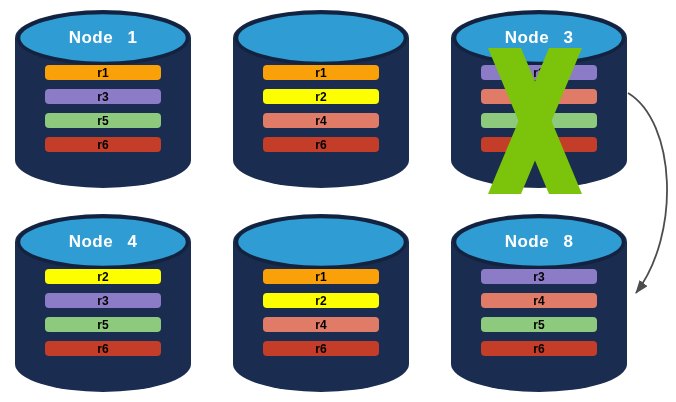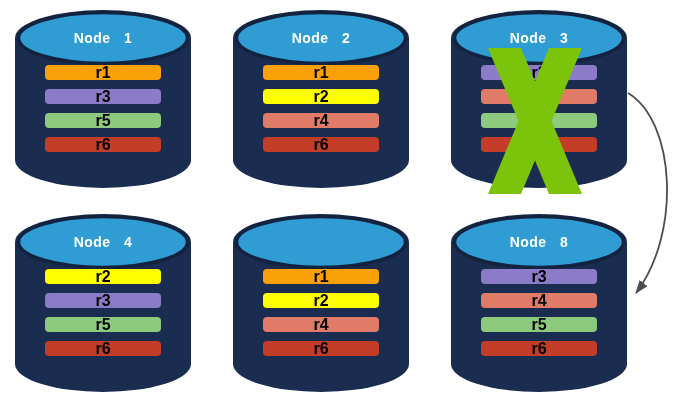--- a/index.html
+++ b/index.html
@@ -18,33 +18,33 @@
     row-gap: 22px;
   }
   .node { position: relative; width: 178px; height: 182px; margin: 0; }
   .cyl { position: absolute; left: 0; top: 0; width: 178px; height: 182px; display: block; }
   .cyl-body { fill: var(--cyl-body); }
   .cyl-top { fill: var(--cyl-top); stroke: var(--cyl-rim); stroke-width: 3.5; }
   .node-title {
     position: absolute; top: 20px; left: 0; right: 0;
     text-align: center;
     color: var(--title-color);
-    font-size: 14px; font-weight: bold;
+    font-size: 17px; font-weight: bold;
     letter-spacing: 0.5px; word-spacing: 9px;
     line-height: 20px;
     user-select: none;
   }
   .bars {
     position: absolute; top: 57px; left: 31px; width: 116px;
     display: flex; flex-direction: column; gap: 9px;
   }
   .bar {
     height: 15px; border-radius: 4px;
     display: flex; align-items: center; justify-content: center;
-    font-size: 16px; font-weight: bold; line-height: 1;
+    font-size: 12px; font-weight: bold; line-height: 1;
     color: var(--bar-text);
   }
   .x-mark {
     position: absolute; left: 38px; top: 40px;
     width: 94px; height: 146px;
     display: block;
   }
   .x-mark polygon { fill: var(--x-color); }
   .arrow-overlay {
     position: absolute; left: 0; top: 0; width: 676px; height: 402px;
@@ -77,21 +77,20 @@
           <div class="bar" style="background: rgb(195, 61, 40);">
             <span>r6</span>
           </div>
         </div>
   </figure>
       <figure class="node">
     <svg class="cyl" viewBox="0 0 178 182" aria-hidden="true">
       <path class="cyl-body" d="M1,30 A88,28 0 0 1 177,30 L177,152 A88,28 0 0 1 1,152 Z"></path>
       <ellipse class="cyl-top" cx="89" cy="30" rx="84.5" ry="25.5"></ellipse>
     </svg>
-    <figcaption class="node-title">Node 2</figcaption>
     <div class="bars">
           <div class="bar" style="background: rgb(250, 161, 9);">
             <span>r1</span>
           </div>
           <div class="bar" style="background: rgb(253, 255, 0);">
             <span>r2</span>
           </div>
           <div class="bar" style="background: rgb(224, 123, 104);">
             <span>r4</span>
           </div>

